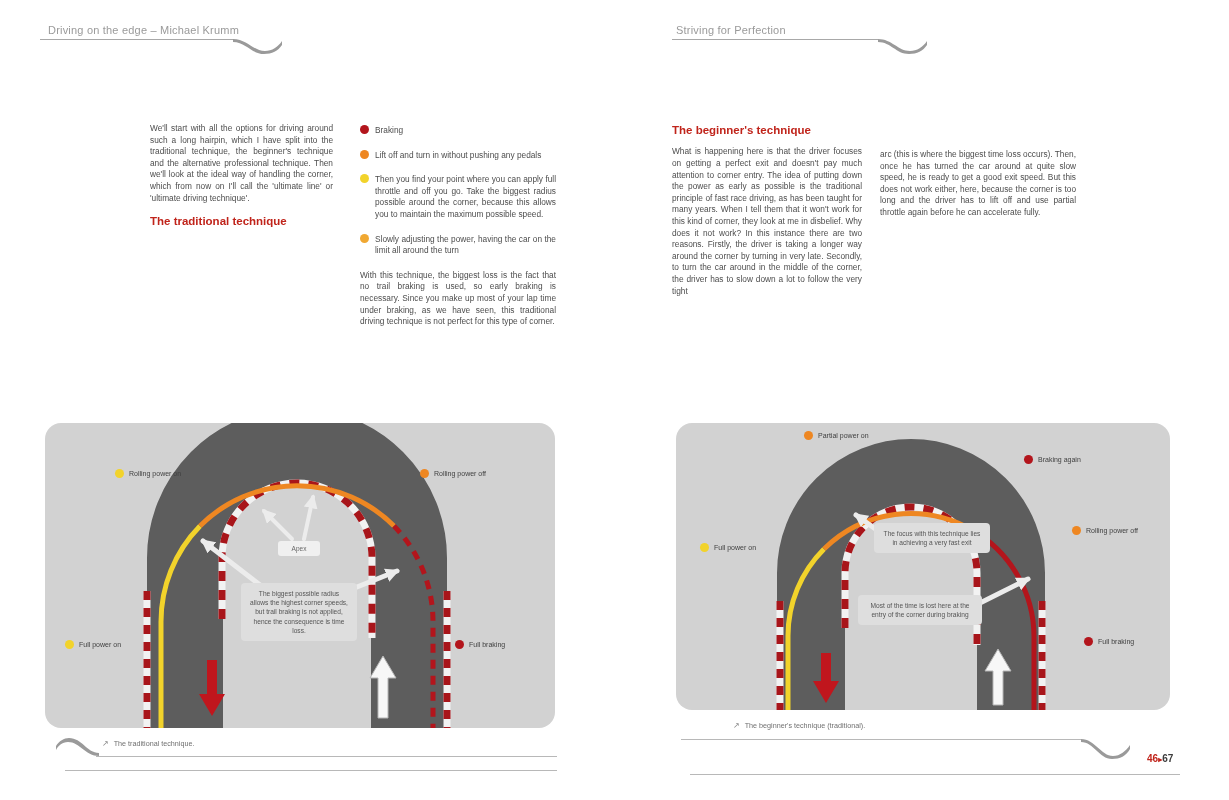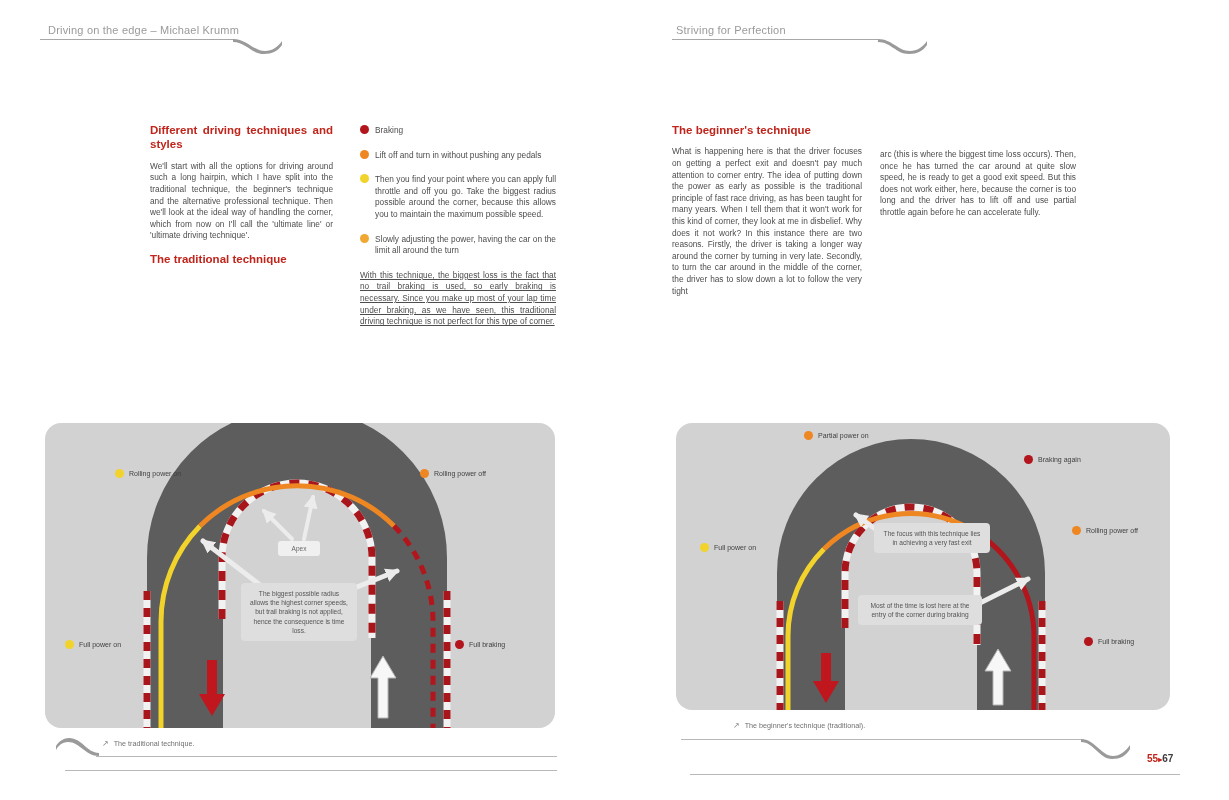--- a/index.html
+++ b/index.html
@@ -41,21 +41,20 @@
 </head>
 <body>
 
 <div class="pg-header" style="left:48px;top:24px;">Driving on the edge – Michael Krumm</div>
 <div class="rule" style="left:40px;top:39px;width:193px;"></div>
 <svg class="swoosh" style="left:233px;top:38px;" width="52" height="20">
   <path d="M0 1 C14 1 20 13 32 13 C39 13 45 9 49 3 L49 7 C45 13 39 16 31 16 C18 16 13 4 0 4 Z" fill="#9a9a9a"></path>
 </svg>
 
 <div class="col" style="left:150px;top:123px;width:183px;">
-  <h2 class="red">Different driving techniques and styles</h2>
   <p>We'll start with all the options for driving around such a long hairpin, which I have split into the traditional technique, the beginner's technique and the alternative professional technique. Then we'll look at the ideal way of handling the corner, which from now on I'll call the 'ultimate line' or 'ultimate driving technique'.</p>
   <h2 class="red sect-gap">The traditional technique</h2>
 </div>
 
 <div class="col" style="left:360px;top:125px;width:196px;">
   <div class="legend-item">
     <span class="dot dot-red"></span>
     <span class="legend-text">Braking</span>
   </div>
   <div class="legend-item">
@@ -63,21 +62,21 @@
     <span class="legend-text">Lift off and turn in without pushing any pedals</span>
   </div>
   <div class="legend-item">
     <span class="dot dot-yellow"></span>
     <span class="legend-text">Then you find your point where you can apply full throttle and off you go. Take the biggest radius possible around the corner, because this allows you to maintain the maximum possible speed.</span>
   </div>
   <div class="legend-item">
     <span class="dot dot-amber"></span>
     <span class="legend-text">Slowly adjusting the power, having the car on the limit all around the turn</span>
   </div>
-  <p style="margin-top:12px;text-decoration:underline;">With this technique, the biggest loss is the fact that no trail braking is used, so early braking is necessary. Since you make up most of your lap time under braking, as we have seen, this traditional driving technique is not perfect for this type of corner.</p>
+  <p style="margin-top:12px;">With this technique, the biggest loss is the fact that no trail braking is used, so early braking is necessary. Since you make up most of your lap time under braking, as we have seen, this traditional driving technique is not perfect for this type of corner.</p>
 </div>
 
 <div class="panel" style="left:45px;top:423px;width:510px;height:305px;">
   <svg width="510" height="305" viewBox="0 0 510 305">
     <defs>
       <marker id="ahL" viewBox="0 0 10 10" markerWidth="14" markerHeight="14" refX="8" refY="5" orient="auto" markerUnits="userSpaceOnUse">
         <path d="M0 0 L10 5 L0 10 Z" fill="#ececec"></path>
       </marker>
     </defs>
 
@@ -207,15 +206,15 @@
 
 <div class="caption" style="left:733px;top:721px;">
   <span class="arr">↗</span>
   <span>The beginner's technique (traditional).</span>
 </div>
 <div class="rule2" style="left:681px;top:739px;width:400px;"></div>
 <svg class="swoosh" style="left:1081px;top:738px;" width="52" height="26">
   <path d="M0 1 C14 1 20 18 32 18 C39 18 45 13 49 7 L49 11 C45 18 39 21 31 21 C18 21 13 4 0 4 Z" fill="#9a9a9a"></path>
 </svg>
 <div class="pagenum" style="left:1147px;top:753px;">
-  <span class="n1">55</span><span class="sep">▸</span><span class="n2">67</span>
+  <span class="n1">46</span><span class="sep">▸</span><span class="n2">67</span>
 </div>
 <div class="rule2" style="left:690px;top:774px;width:490px;"></div>
 
 </body></html>

